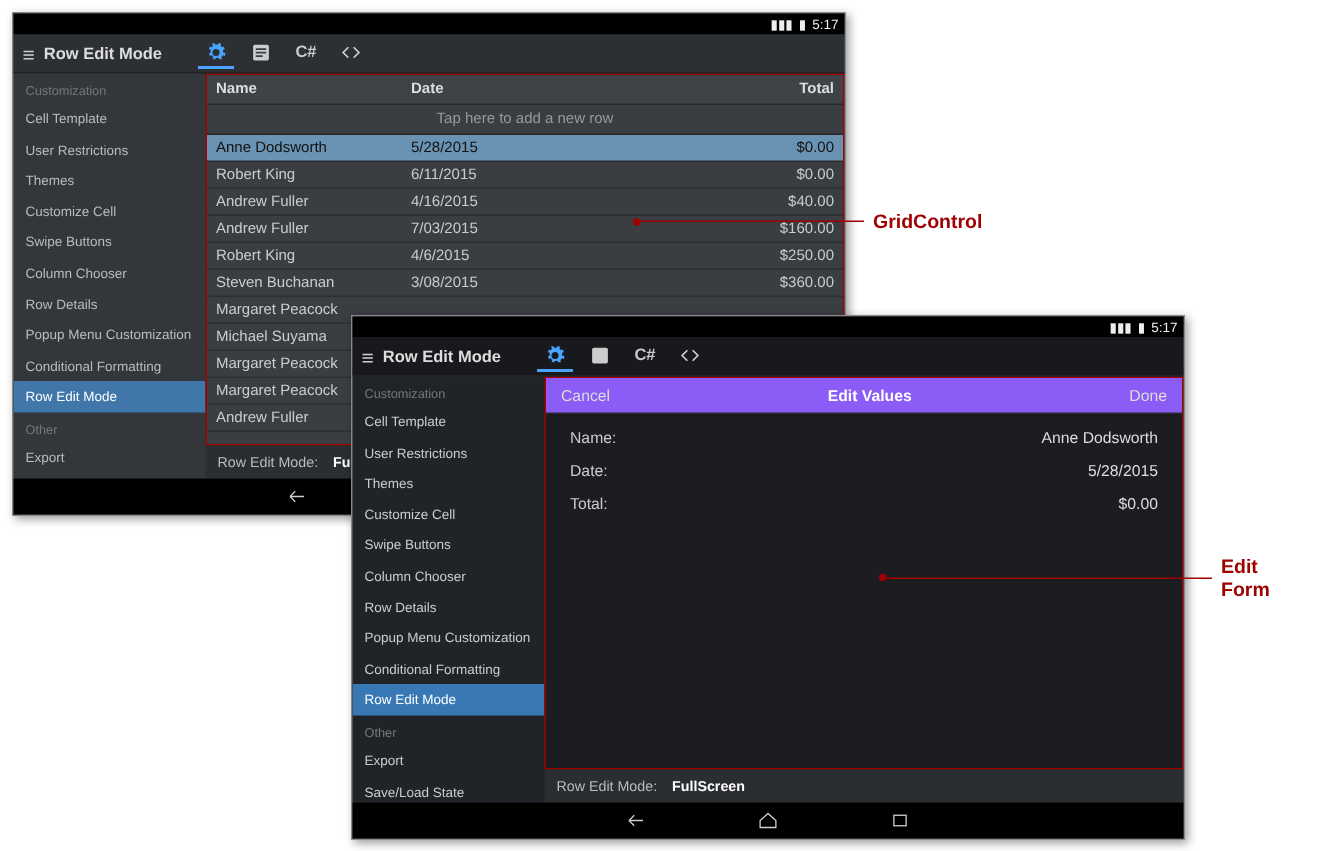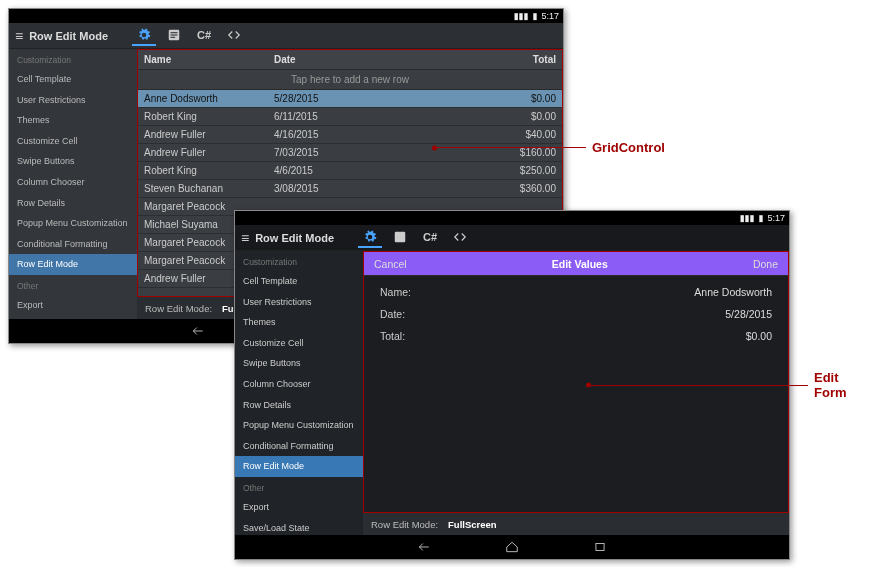--- a/index.html
+++ b/index.html
@@ -344,21 +344,21 @@
       </svg>
     <svg viewBox="0 0 24 24">
         <path d="M3 12L12 4l9 8v8H3z"></path>
       </svg>
     <svg viewBox="0 0 24 24">
         <rect x="5" y="6" width="14" height="12"></rect>
       </svg>
   </div>
 </div>
 
-<div class="callout" style="left:436px; top:140px; width:250px;">
+<div class="callout" style="left:426px; top:140px; width:250px;">
   <span class="dot"></span>
     <span class="line" style="flex:0 0 150px"></span>
   <span>GridControl</span>
 </div>
 <div class="callout" style="left:590px; top:370px; width:280px;">
   <span class="dot"></span>
     <span class="line" style="flex:0 0 218px"></span>
   <span>Edit Form</span>
 </div>
 

